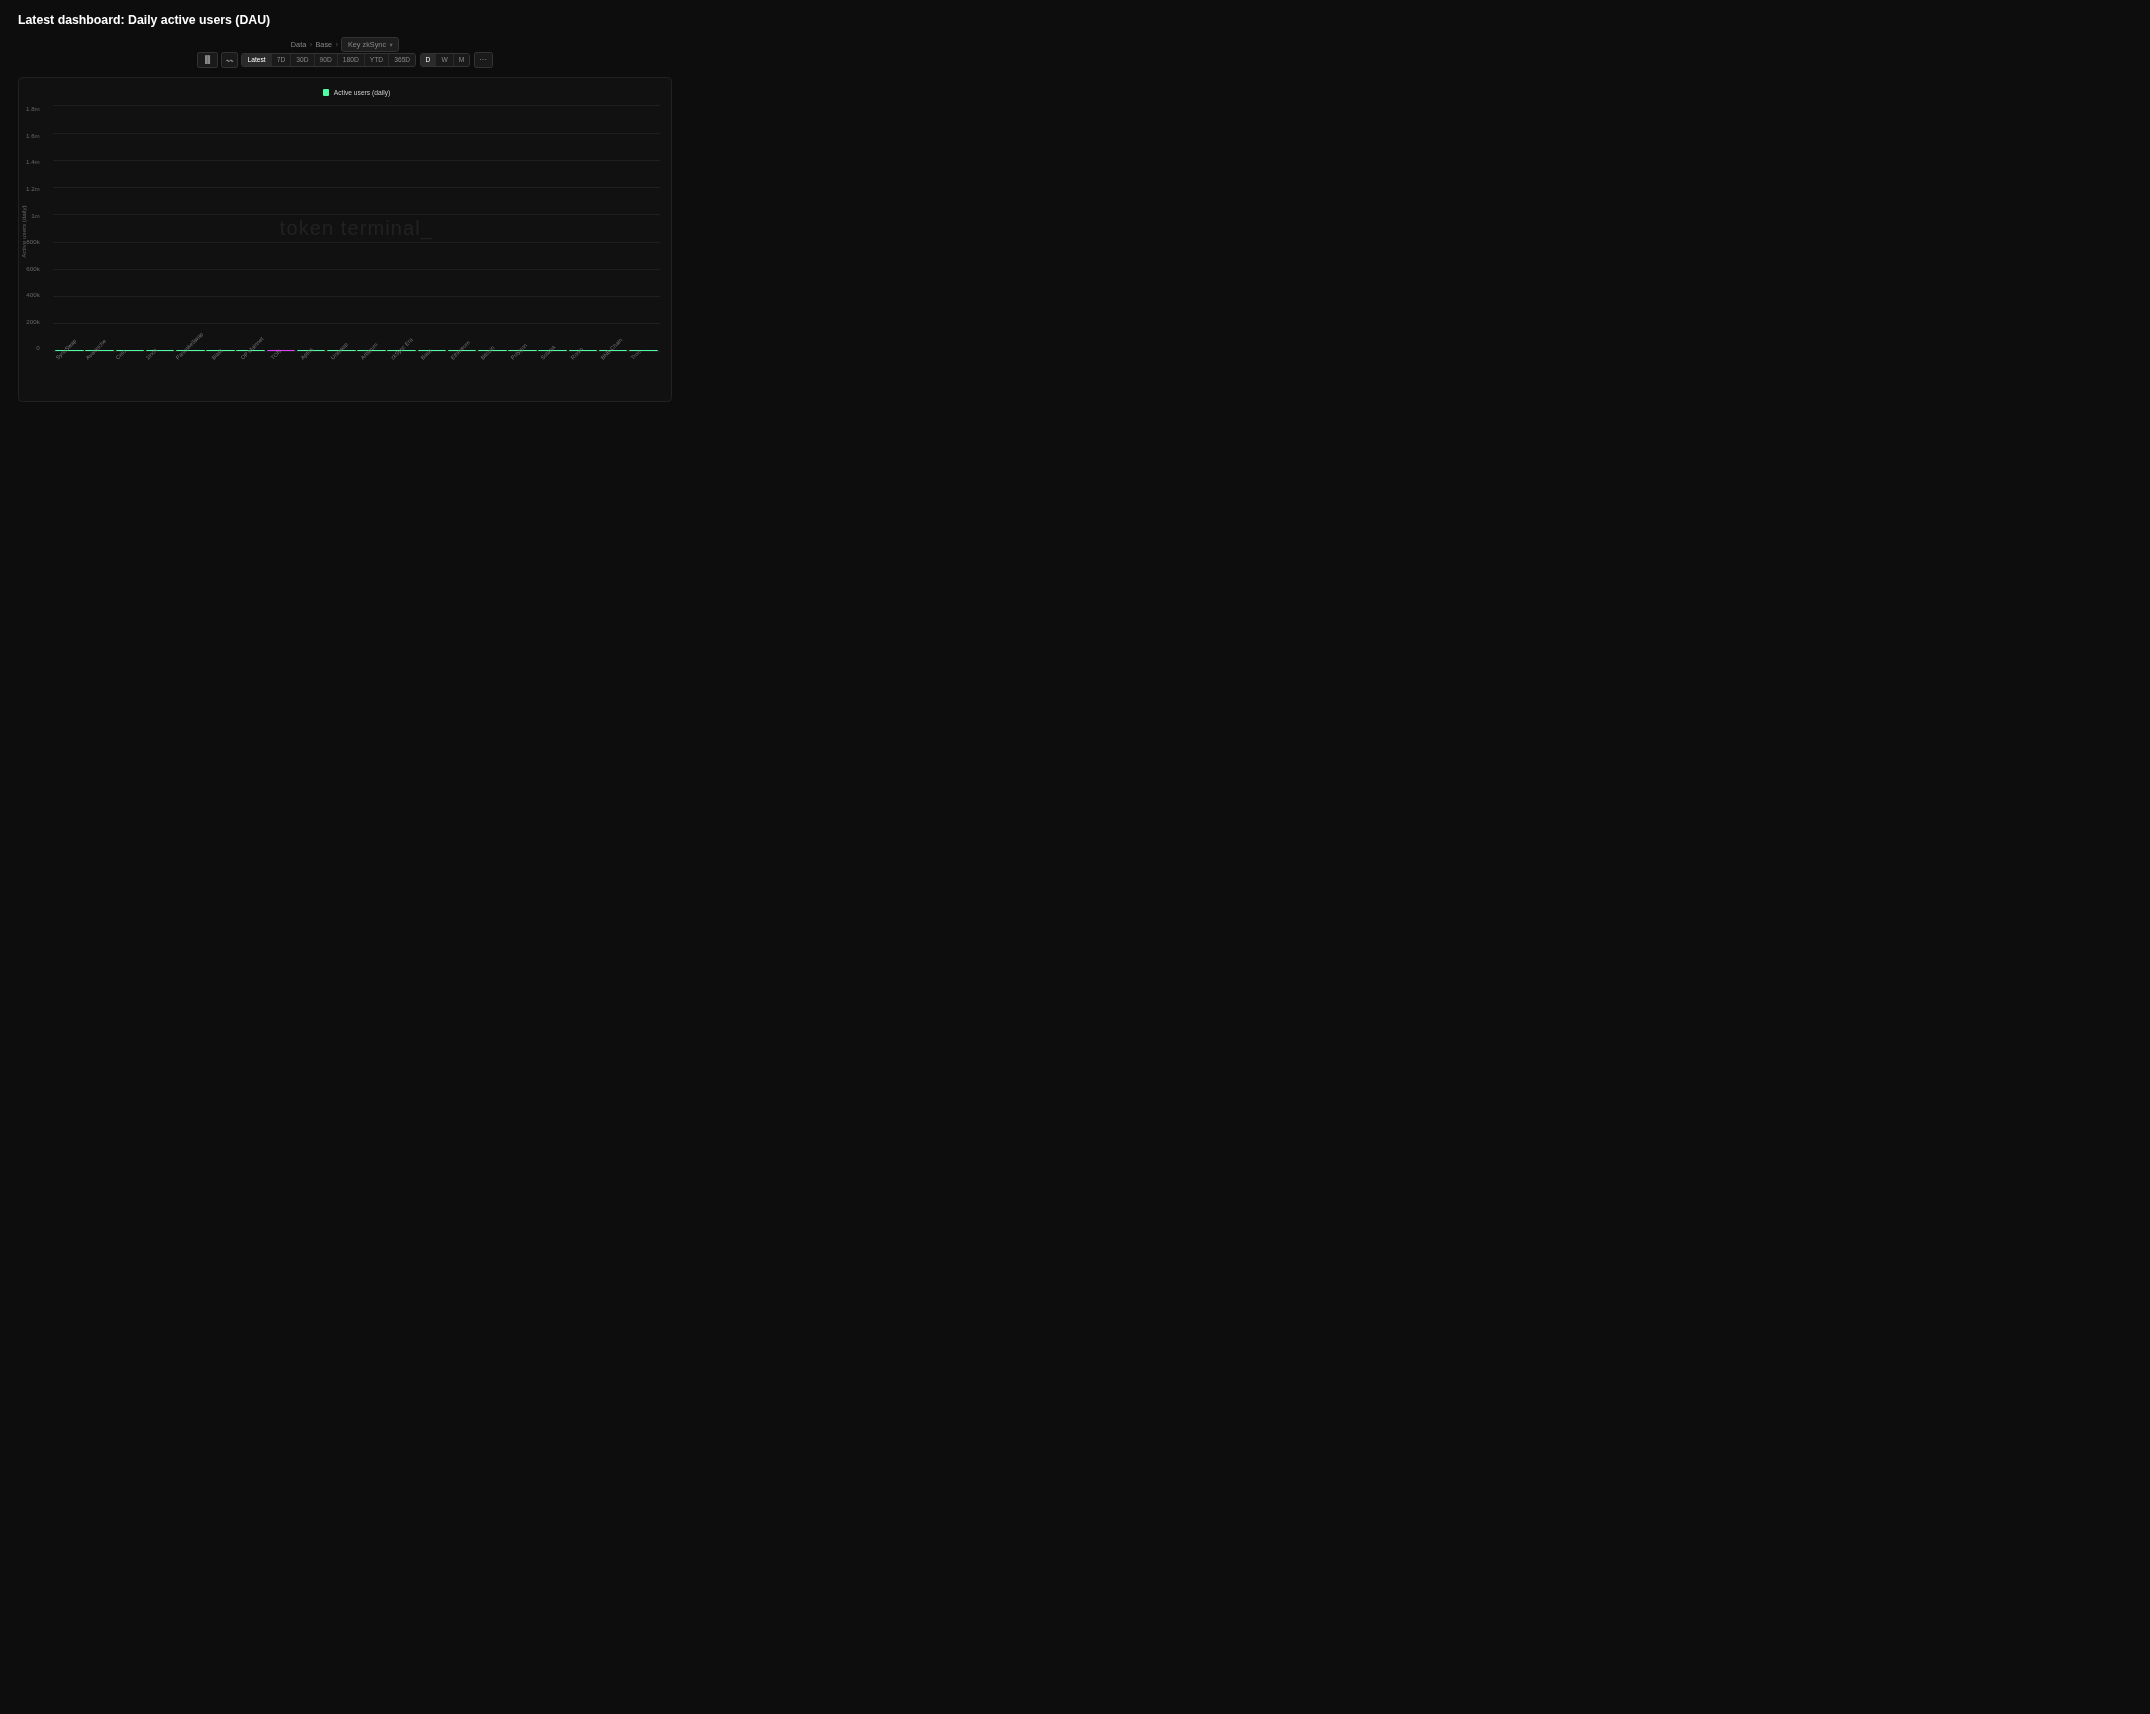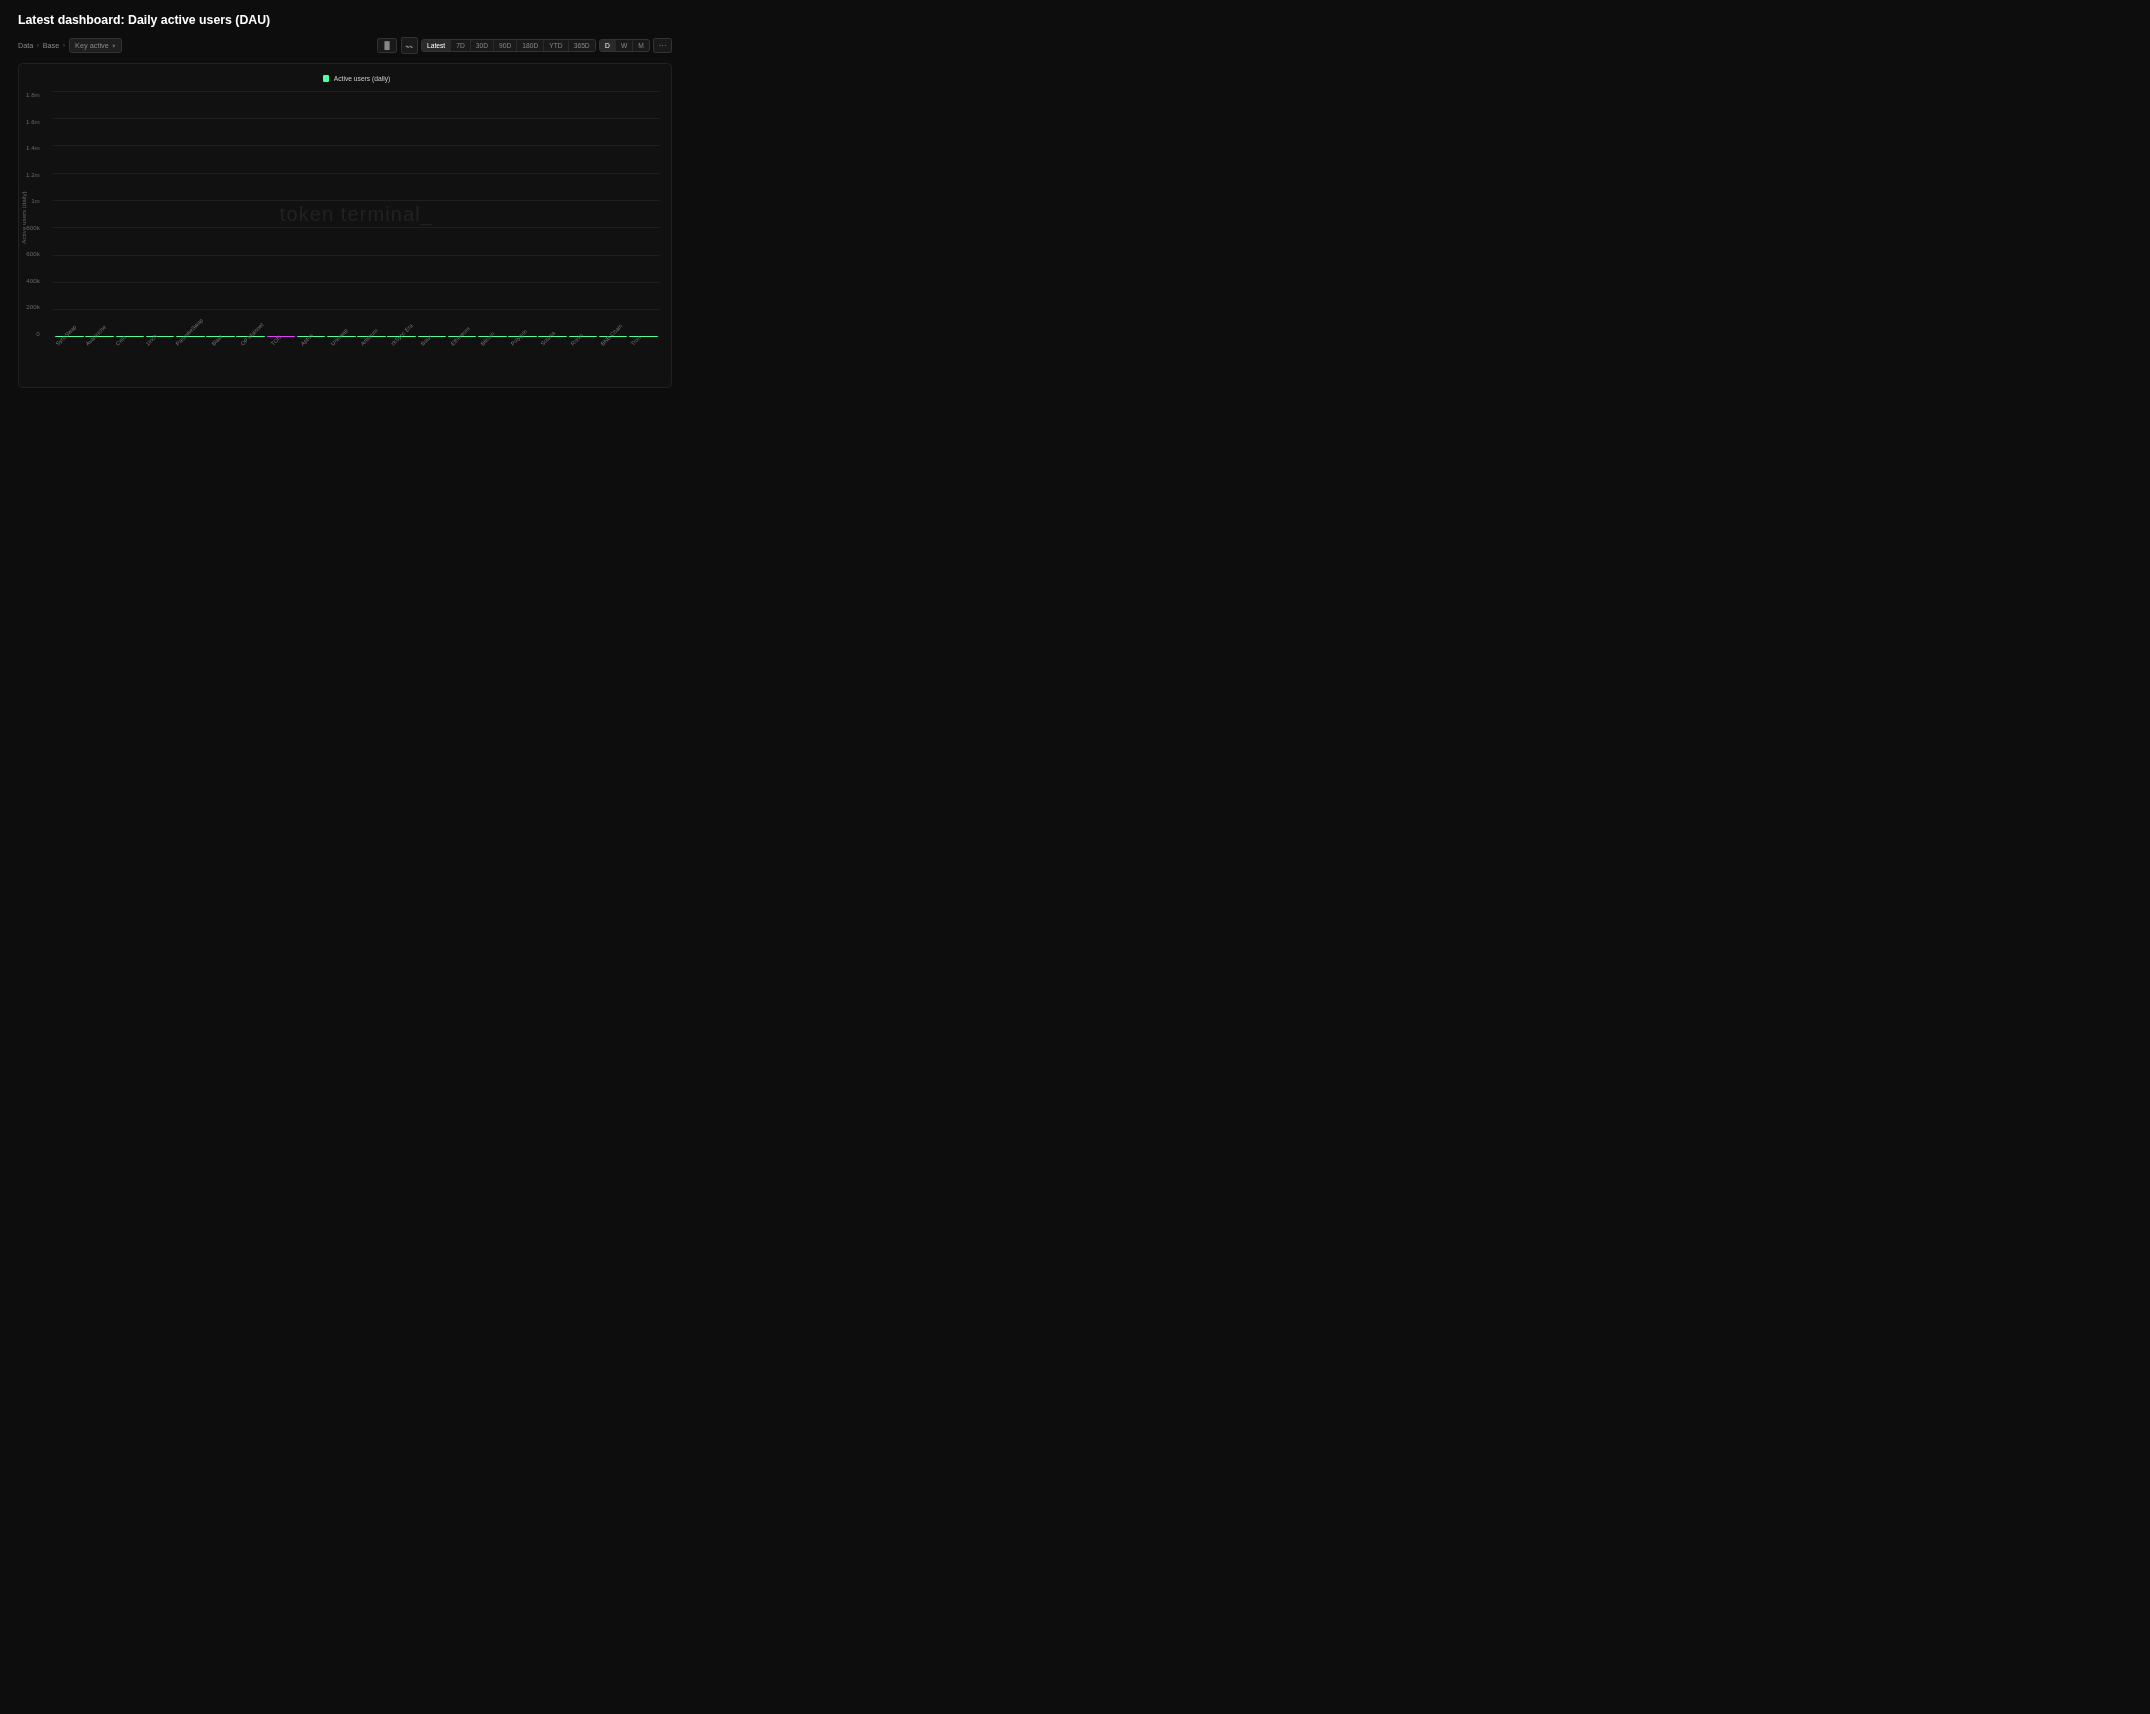--- a/index.html
+++ b/index.html
@@ -17,20 +17,21 @@
       font-size: 12.3px;
       font-weight: 600;
       color: #fff;
       margin-bottom: 10px;
     }
     .toolbar {
       display: flex;
       align-items: center;
       justify-content: space-between;
       margin-bottom: 9px;
+      flex-direction: column;
     }
     .breadcrumb {
       display: flex;
       align-items: center;
       gap: 3.4px;
       font-size: 7.3px;
       color: #aaa;
     }
     .breadcrumb span { color: #888; }
     .breadcrumb .sep { color: #555; }
@@ -230,21 +231,21 @@
 <div class="page">
   <div class="page-title">Latest dashboard: Daily active users (DAU)</div>
 
   <div class="toolbar">
     <div class="breadcrumb">
       <span>Data</span>
       <span class="sep">›</span>
       <span>Base</span>
       <span class="sep">›</span>
       <span class="current">
-        <span>Key active</span>
+        <span>Key zkSync</span>
         <span class="chevron">▾</span>
       </span>
     </div>
 
     <div class="toolbar-right">
       <div class="chart-type-btn">
         <span>▐▌</span>
       </div>
       <div class="chart-type-btn">
         <span>〰</span>

